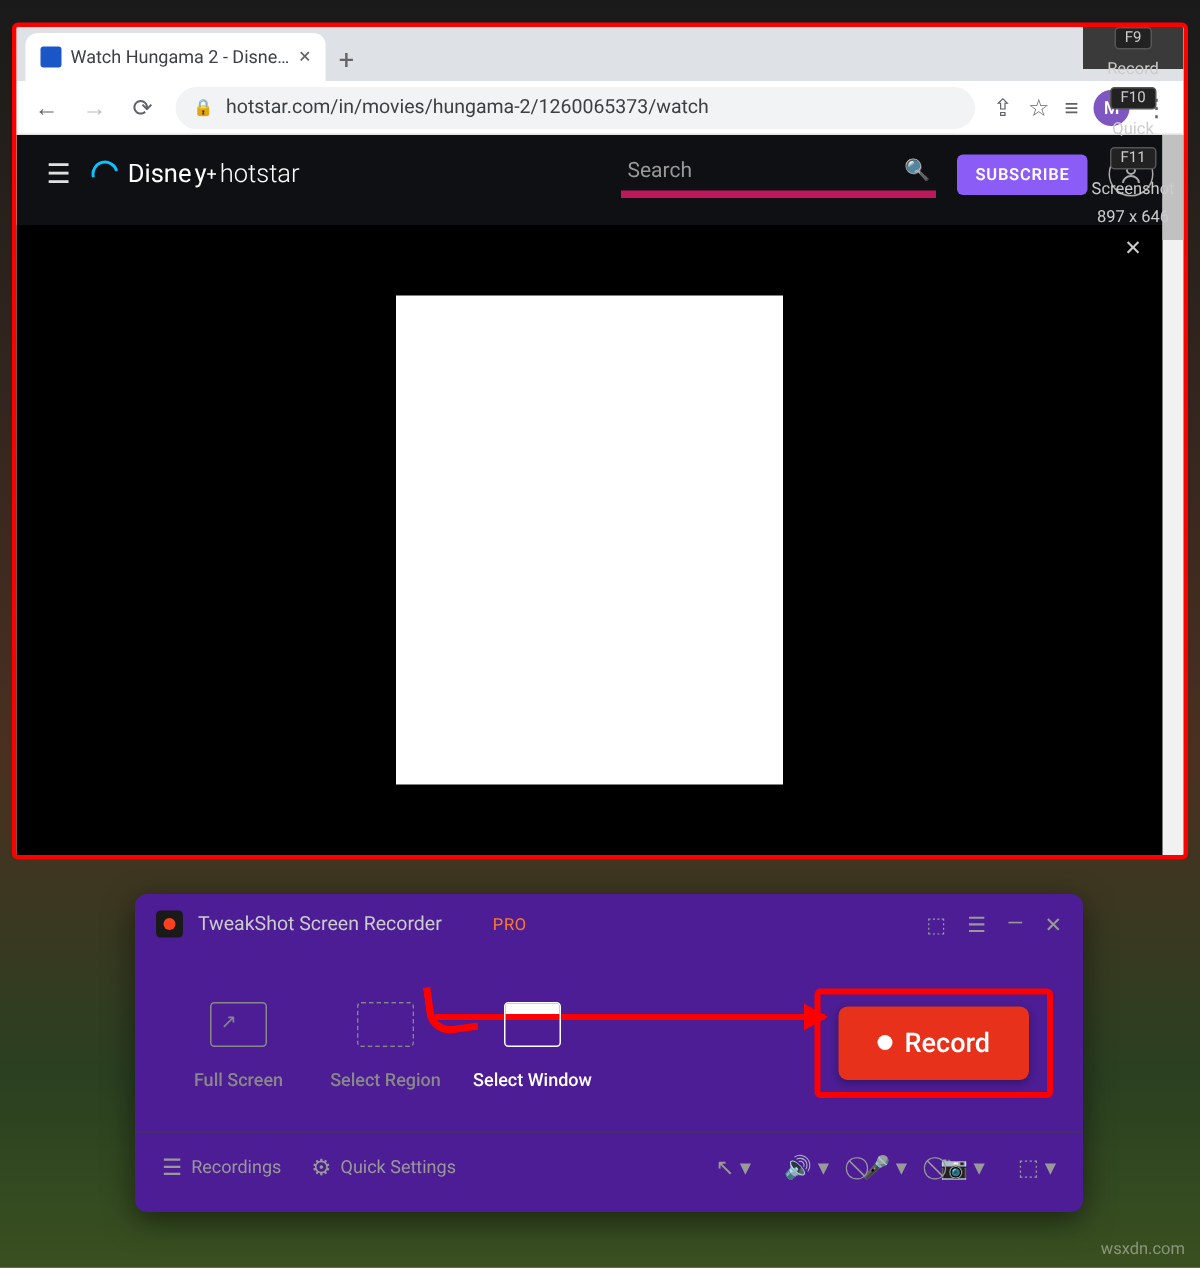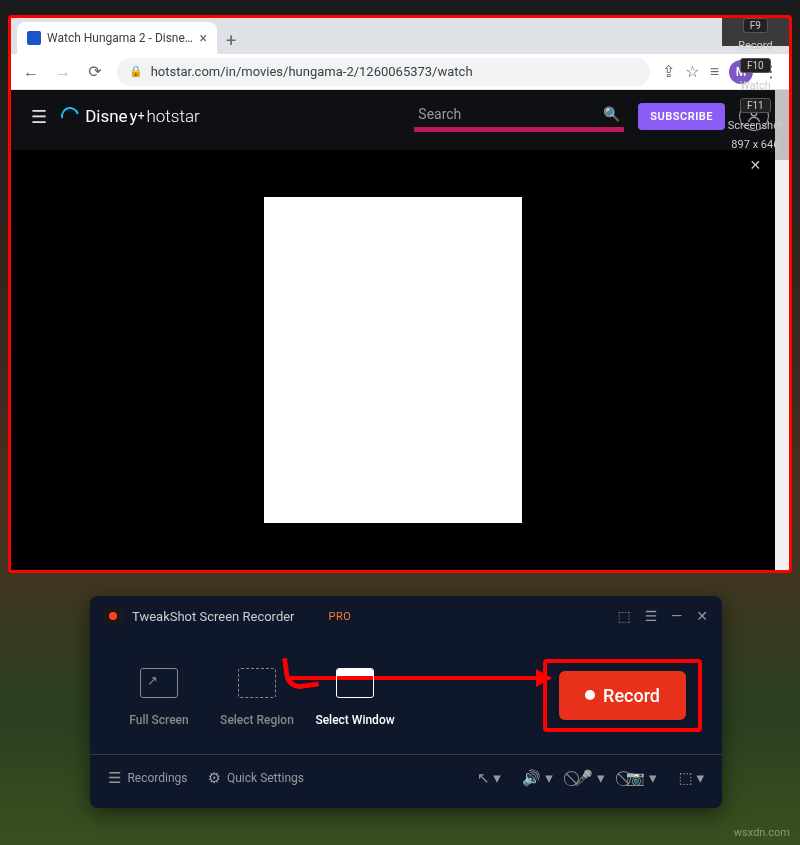--- a/index.html
+++ b/index.html
@@ -40,21 +40,21 @@
   .logo-curve { width: 18px; height: 18px; border: 2px solid #0bc2ff; border-radius: 50%; border-right-color: transparent; border-bottom-color: transparent; transform: rotate(30deg); margin-right: 4px; }
   .hotstar-search { margin-left: auto; width: 210px; height: 32px; border-bottom: 5px solid #be185d; display: flex; align-items: center; color: #999; font-size: 14px; padding: 0 4px; }
   .search-icon { margin-left: auto; }
   .subscribe-btn { background: #8b5cf6; color: #fff; border: none; border-radius: 4px; padding: 7px 12px; font-size: 11px; font-weight: 600; letter-spacing: 0.5px; }
   .user-circle { width: 30px; height: 30px; border: 1.5px solid #aaa; border-radius: 50%; display: flex; align-items: center; justify-content: center; color: #aaa; }
   
   .video-area { position: absolute; top: 60px; left: 0; right: 14px; bottom: 0; background: #000; display: flex; align-items: center; justify-content: center; }
   .placeholder { width: 258px; height: 326px; background: #fff; }
   
   
-  .recorder { position: absolute; top: 596px; left: 90px; width: 632px; height: 212px; background: #0f172a; border-radius: 8px; box-shadow: 0 6px 20px rgba(0,0,0,0.5); }
+  .recorder { position: absolute; top: 596px; left: 90px; width: 632px; height: 212px; background: #4c1d95; border-radius: 8px; box-shadow: 0 6px 20px rgba(0,0,0,0.5); }
   .rec-titlebar { height: 40px; display: flex; align-items: center; padding: 0 14px; gap: 10px; }
   .rec-logo { width: 18px; height: 18px; background: #1a1a1a; border-radius: 3px; display: flex; align-items: center; justify-content: center; }
   .rec-logo::after { content: ""; width: 8px; height: 8px; border-radius: 50%; background: #ff4020; }
   .rec-title { color: #ccc; font-size: 13px; }
   .pro-badge { color: #ff7b2e; font-size: 11px; font-weight: 400; letter-spacing: 0.5px; margin-left: 24px; }
   .rec-win-ctrls { margin-left: auto; display: flex; gap: 14px; color: #999; font-size: 14px; align-items: center; }
   
   .rec-body { height: 118px; display: flex; align-items: center; padding: 0 20px; position: relative; }
   .mode { width: 98px; display: flex; flex-direction: column; align-items: center; gap: 10px; color: #888; }
   .mode.active { color: #fff; }
@@ -86,21 +86,21 @@
   .watermark { position: absolute; bottom: 6px; right: 10px; color: rgba(255,255,255,0.4); font-size: 11px; }
 </style>
 </head>
 <body>
 
 <div class="browser">
   <div class="rec-toolbar">
     <span class="key">F9</span>
     <span>Record</span>
     <span class="key">F10</span>
-    <span>Watch</span>
+    <span>Quick</span>
     <span class="key">F11</span>
     <span>Screenshot</span>
     <span>897 x 646</span>
     <span class="close-x">✕</span>
   </div>
 
   <div class="tab-bar">
     <div class="tab">
       <div class="tab-favicon"></div>
       <span class="tab-title">Watch Hungama 2 - Disney+ Ho</span>

